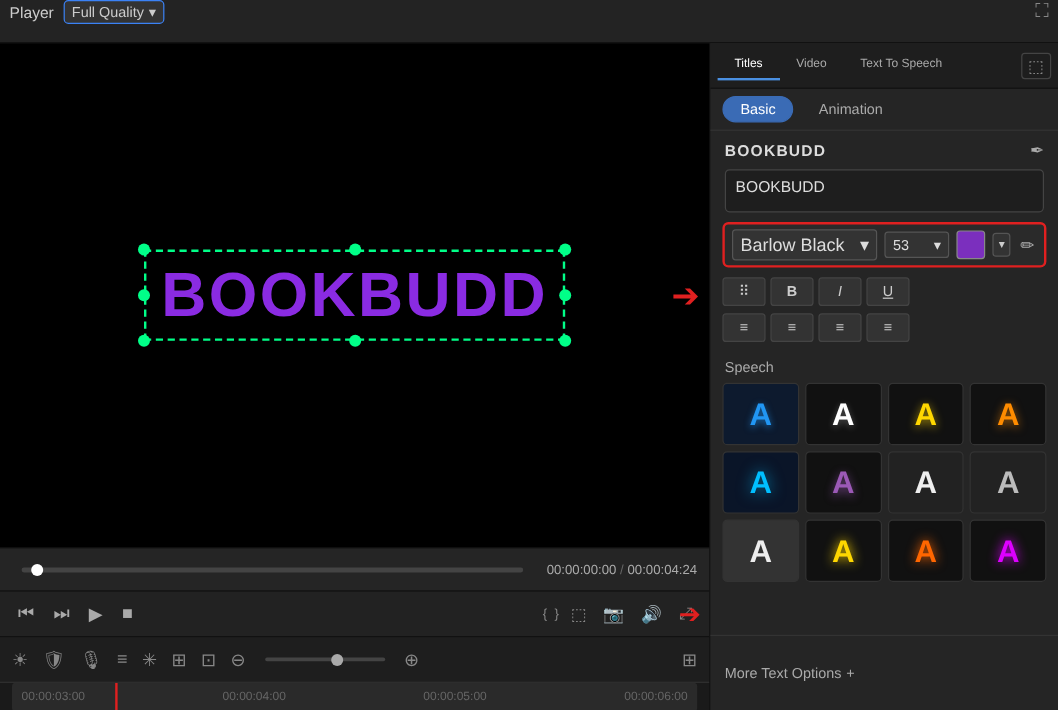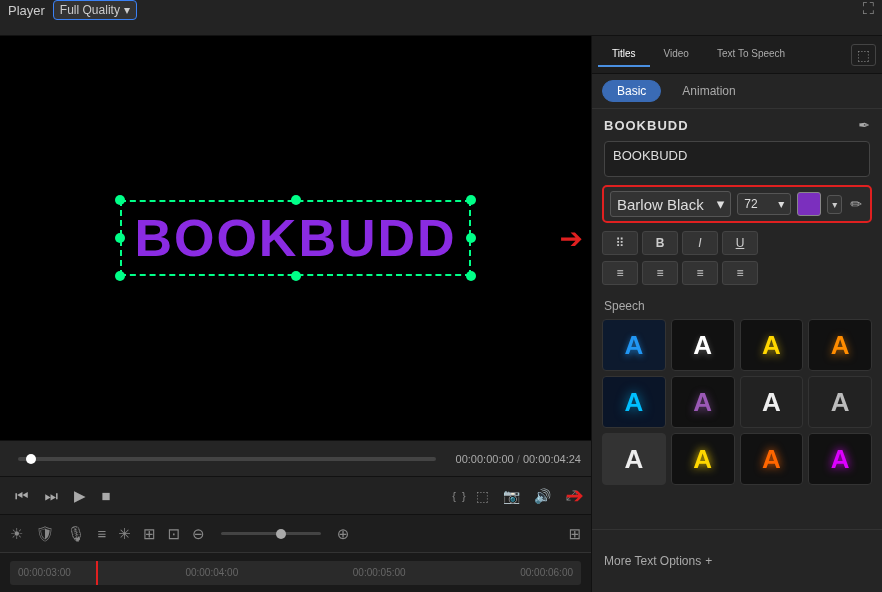--- a/index.html
+++ b/index.html
@@ -207,21 +207,21 @@
       top: -3px;
     }
     .grid-icon {
       margin-left: auto;
       color: #888;
       font-size: 15px;
     }
 
     
     .timeline {
-      height: 40px;
+      height: 24px;
       background: #1a1a1a;
       border-top: 1px solid #333;
       display: flex;
       align-items: center;
       padding: 0 10px;
       gap: 0;
       overflow: hidden;
       flex-shrink: 0;
     }
     .timeline-track {
@@ -605,21 +605,21 @@
     </div>
 
     <div class="text-input-area">BOOKBUDD</div>
 
     <div class="font-row">
       <div class="font-select">
         <span>Barlow Black</span>
         <span>▾</span>
       </div>
       <div class="font-size-select">
-        <span>72</span>
+        <span>53</span>
         <span>▾</span>
       </div>
       <div class="color-swatch"></div>
       <div class="color-dropdown-btn">▾</div>
       <button class="eyedropper-btn">✏</button>
     </div>
 
     <div class="format-row">
       <button class="fmt-btn">⠿</button>
       <button class="fmt-btn bold">B</button>

